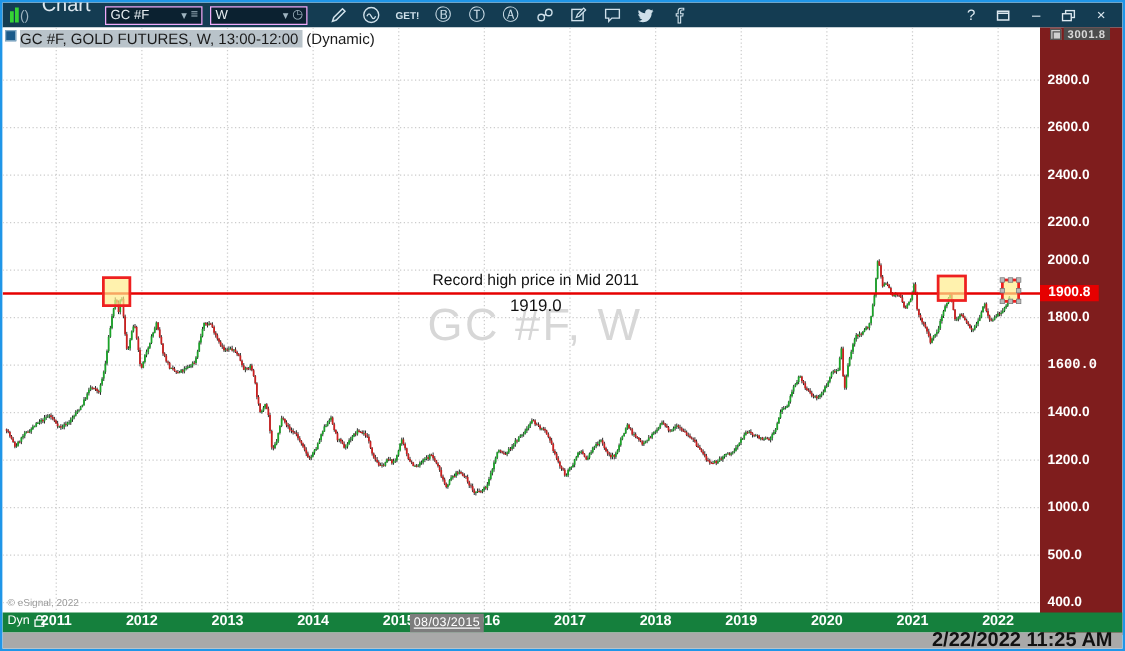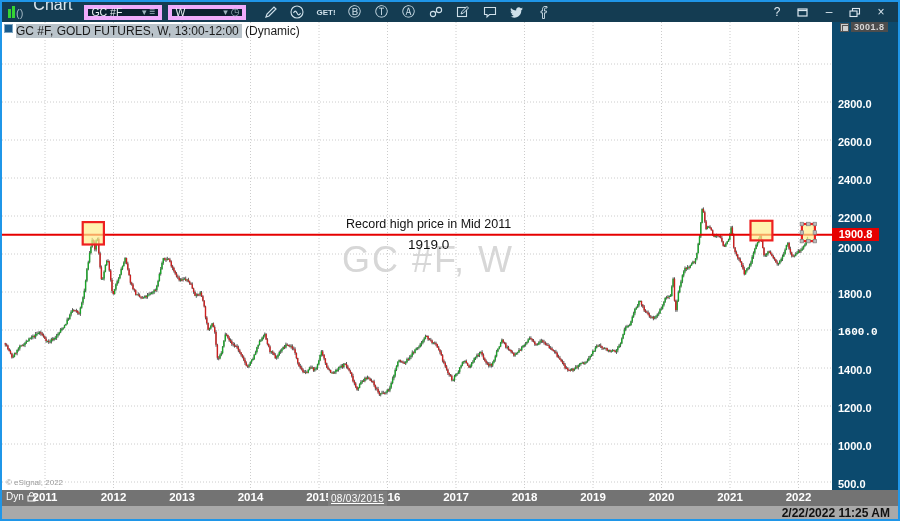--- a/index.html
+++ b/index.html
@@ -14,21 +14,21 @@
     position:absolute;left:0;top:0;width:896px;height:20px;
     background:#143c52;display:flex;align-items:center;color:#dce8f0;
     font-size:11px;padding:0 4px;gap:6px;
   }
   .appicon{display:flex;align-items:flex-end;gap:1px;height:12px;margin-left:2px;}
   .appicon .bar{width:3px;background:#35d435;}
   .appicon .b1{height:9px;} .appicon .b2{height:12px;}
   .appicon .paren{color:#9fb4c0;font-size:11px;line-height:10px;}
   .applabel{font-size:16px;margin:0 6px 15px 4px;}
   .combo{
-    width:78px;height:15px;background:#0b2130;border:4px solid #f0abfc;
+    width:78px;height:15px;background:#0b2130;border:1px solid #f0abfc;
     display:flex;align-items:center;font-size:10.5px;color:#e8eef2;
     padding:0 3px;gap:3px;cursor:default;
   }
   .combo .val{flex:1;}
   .combo .chev{color:#9fb4c0;font-size:9px;line-height:8px;}
   .combo .aux{color:#9fb4c0;font-size:10px;line-height:10px;}
   .tbicons{display:flex;align-items:center;gap:11px;margin-left:10px;color:#cfe0ea;}
   .tbicon{display:flex;align-items:center;justify-content:center;width:16px;height:16px;font-size:12px;cursor:default;}
   .tbicon svg{display:block;}
   .geticon{font-size:8px;font-weight:bold;letter-spacing:0;width:auto;}
@@ -41,53 +41,53 @@
   .chart-area svg{position:absolute;left:0;top:0;}
   .grid{stroke:#cccccc;stroke-width:1;stroke-dasharray:1,2;}
   .chart-title{
     position:absolute;left:2px;top:2px;display:flex;align-items:flex-start;gap:3px;
     font-size:12px;color:#1a1a1a;white-space:pre;z-index:5;
   }
   .chart-type-ic{width:9px;height:9px;background:#1a5a8a;border:1px solid #7ea6c2;display:inline-block;}
   .title-hl{background:#b9c3ca;}
   
   .price-axis{
-    position:absolute;left:830px;top:20px;width:66px;height:486px;background:#0c4a6e;
+    position:absolute;left:830px;top:20px;width:66px;height:486px;background:#7f1d1d;
     color:#fff;font-size:11px;font-weight:bold;
   }
-  .plabel{position:absolute;left:6px;margin-top:40px;}
+  .plabel{position:absolute;left:6px;}
   .plabel-active{
     position:absolute;left:0;width:47px;background:#e60000;color:#fff;
     text-align:center;padding:0 0 1px 0;
   }
   .ptop{
     position:absolute;left:8px;top:0;height:10px;display:flex;align-items:center;gap:2px;
   }
   .ptop .resticon{width:9px;height:9px;background:#cfcfcf;border:1px solid #555;position:relative;}
   .ptop .resticon:after{content:"";position:absolute;left:1px;top:1px;width:5px;height:5px;border:1px solid #555;}
   .ptop .topval{
     background:#4d4d4d;color:#d8d8d8;font-size:9px;font-weight:bold;
     padding:0 3px;height:10px;line-height:10px;letter-spacing:0.5px;
   }
   
   .time-axis{
-    position:absolute;left:0;top:488px;width:896px;height:16px;background:#737373;
+    position:absolute;left:0;top:488px;width:896px;height:16px;background:#15803d;
     color:#fff;font-size:11.5px;font-weight:bold;
   }
   .dynlabel{position:absolute;left:4px;top:1px;display:flex;align-items:center;gap:3px;font-size:10px;font-weight:normal;}
   .ylabel{position:absolute;top:1px;transform:translateX(-50%);}
   .datemarker{
     position:absolute;left:326px;top:1px;background:#7d7d7d;color:#fff;
     font-size:10px;font-weight:normal;padding:2px 3px;letter-spacing:0.3px;text-decoration:underline;
   }
   
   .status-bar{
     position:absolute;left:0;top:504px;width:896px;height:13px;background:#a9a9a9;
     display:flex;align-items:center;justify-content:flex-end;
-    font-size:12px;font-weight:bold;color:#111;padding-right:8px;
+    font-size:16px;font-weight:bold;color:#111;padding-right:8px;
   }
 </style>
 </head>
 <body>
 
 <div class="window">
 
   <div class="toolbar">
     <span class="appicon">
       <span class="bar b1"></span>

